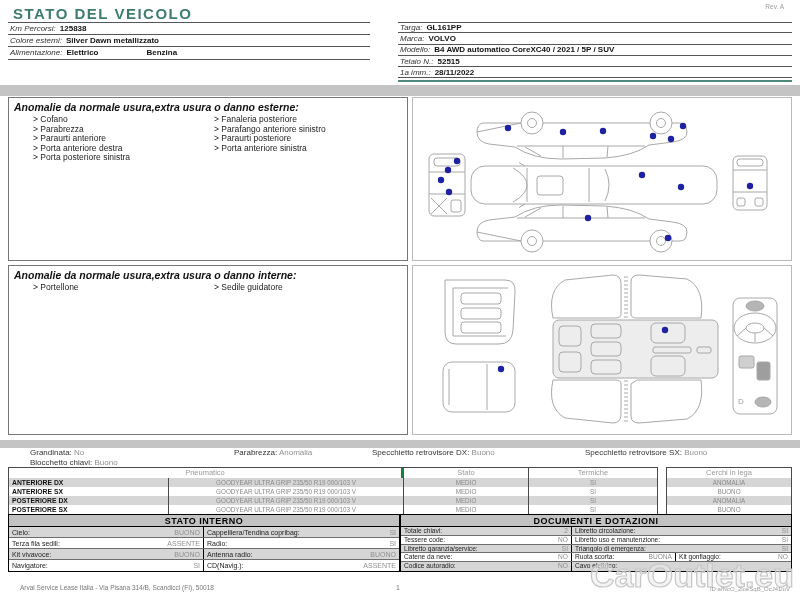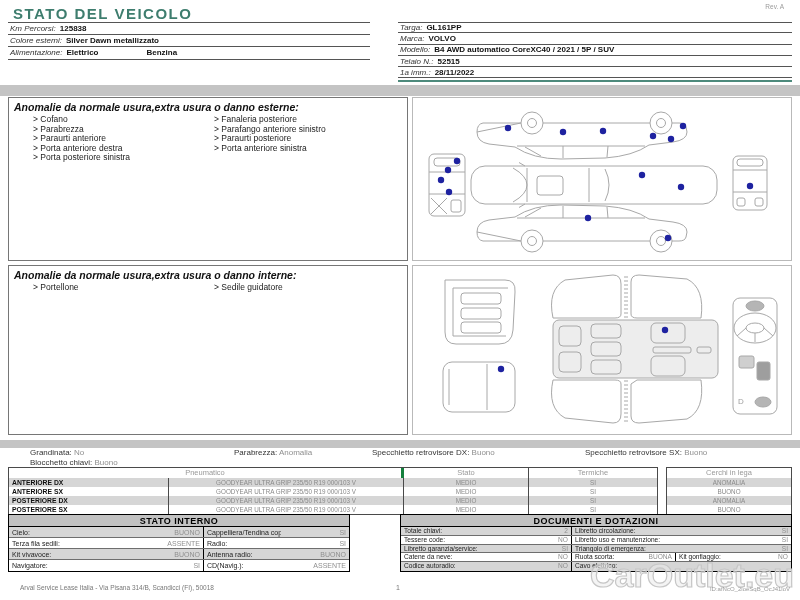--- a/index.html
+++ b/index.html
@@ -55,21 +55,21 @@
   .cpos { width:160px; text-align:left !important; font-weight:bold; color:#111 !important; font-size:6.8px !important; padding-left:3px; border-right:1px solid #4a4a4a; }
   .cspec { width:235px; border-right:1px solid #4a4a4a; }
   .cst { width:125px; border-right:1px solid #4a4a4a; }
   .cte { width:128px; }
   .stripe { background:#d6d6d6; }
   .cerchi { position:absolute; left:666px; top:467px; width:126px; border:1px solid #4a4a4a; }
   .cerchi .ch { height:10px; line-height:10px; font-size:7.5px; color:#9a9a9a; text-align:center; }
   .cerchi .cc { height:9px; line-height:9px; font-size:6.3px; color:#8a8a8a; text-align:center; }
 
   .bt { position:absolute; top:514px; border:1px solid #000; background:#fff; }
-  .bt-left { left:8px; width:342px; }
+  .bt-left { left:8px; width:392px; }
   .bt-right { left:400px; width:392px; }
   .bt-head { height:12px; line-height:12px; background:#c2c2c2; border-bottom:1px solid #000; text-align:center; font-weight:bold; font-size:9px; color:#000; letter-spacing:0.5px; }
   .brow { display:flex; border-bottom:1px solid #6e6e6e; }
   .brow:last-child { border-bottom:none; }
   .bt-left .brow { height:11px; line-height:11px; font-size:7px; }
   .bt-right .brow { height:8.8px; line-height:8.8px; font-size:6.6px; }
   .bl { padding-left:3px; color:#222; overflow:hidden; white-space:nowrap; }
   .bv { text-align:right; padding-right:3px; color:#8f8f8f; overflow:hidden; white-space:nowrap; }
   .L1 { width:122px; } .V1 { width:72px; } .L2 { flex:1; border-left:1px solid #000; } .V2 { width:68px; }
   .RL1 { width:125px; } .RV1 { width:45px; } .RL2 { flex:1; border-left:1px solid #000; } .RV2 { width:55px; }

